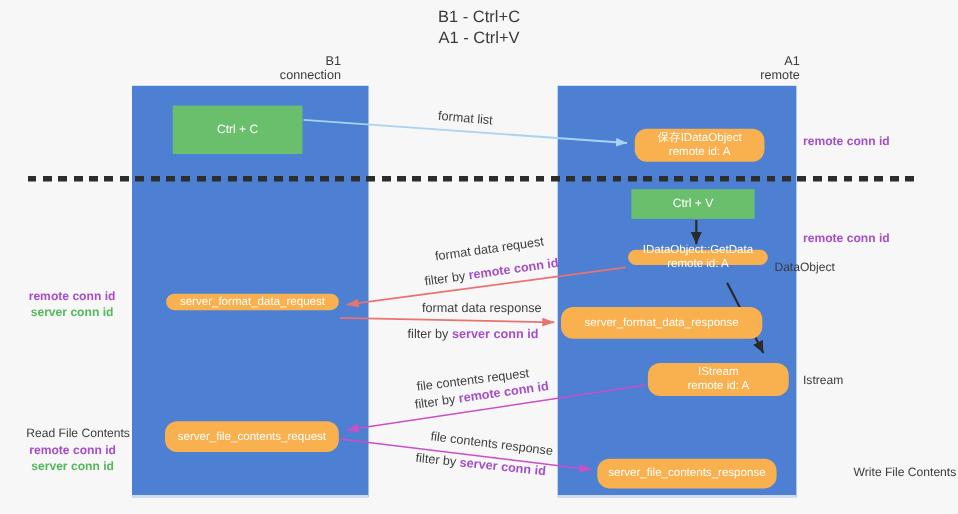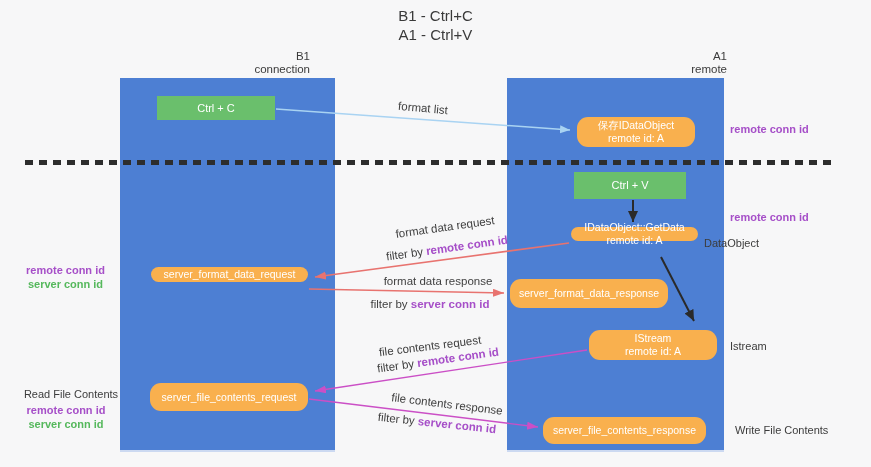--- a/index.html
+++ b/index.html
@@ -100,21 +100,21 @@
     </defs>
     <line x1="276" y1="109" x2="570" y2="130" stroke="#a9d3f2" stroke-width="1.6" marker-end="url(#ah-blue)"></line>
     <line x1="633" y1="200" x2="633" y2="222" stroke="#2a2a2a" stroke-width="2" marker-end="url(#ah-black)"></line>
     <line x1="661" y1="257" x2="694" y2="321" stroke="#2a2a2a" stroke-width="2" marker-end="url(#ah-black)"></line>
     <line x1="569" y1="243" x2="315" y2="277" stroke="#e8736f" stroke-width="1.6" marker-end="url(#ah-salmon)"></line>
     <line x1="309" y1="289" x2="504" y2="293" stroke="#e8736f" stroke-width="1.6" marker-end="url(#ah-salmon)"></line>
     <line x1="587" y1="350" x2="315" y2="391" stroke="#cb4fc6" stroke-width="1.4" marker-end="url(#ah-magenta)"></line>
     <line x1="309" y1="399" x2="538" y2="427" stroke="#cb4fc6" stroke-width="1.4" marker-end="url(#ah-magenta)"></line>
   </svg>
 
-  <div class="node green" style="left:157px;top:96px;width:118px;height:24px;">
+  <div class="node green" style="left:157px;top:96px;width:118px;height:44px;">
     <div>Ctrl + C</div>
   </div>
 
   <div class="node orange" style="left:577px;top:117px;width:118px;height:30px;">
     <div>保存IDataObject</div>
     <div>remote id: A</div>
   </div>
 
   <div class="node green" style="left:574px;top:172px;width:112px;height:27px;">
     <div>Ctrl + V</div>
@@ -122,42 +122,42 @@
 
   <div class="node orange" style="left:571px;top:227px;width:127px;height:14px;">
     <div>IDataObject::GetData</div>
     <div>remote id: A</div>
   </div>
 
   <div class="node orange" style="left:151px;top:267px;width:157px;height:15px;">
     <div>server_format_data_request</div>
   </div>
 
-  <div class="node orange" style="left:510px;top:279px;width:158px;height:29px;">
+  <div class="node orange" style="left:510px;top:279px;width:183px;height:29px;">
     <div>server_format_data_response</div>
   </div>
 
   <div class="node orange" style="left:589px;top:330px;width:128px;height:30px;">
     <div>IStream</div>
     <div>remote id: A</div>
   </div>
 
   <div class="node orange" style="left:150px;top:383px;width:158px;height:28px;">
     <div>server_file_contents_request</div>
   </div>
 
   <div class="node orange" style="left:543px;top:417px;width:163px;height:27px;">
     <div>server_file_contents_response</div>
   </div>
 
   <div class="sidelabel bold-purple" style="left:730px;top:123px;">remote conn id</div>
   <div class="sidelabel bold-purple" style="left:730px;top:211px;">remote conn id</div>
   <div class="sidelabel plain" style="left:704px;top:237px;">DataObject</div>
   <div class="sidelabel plain" style="left:730px;top:340px;">Istream</div>
-  <div class="sidelabel plain" style="left:735px;top:424px;">Write File Contents</div>
+  <div class="sidelabel plain" style="left:776px;top:424px;">Write File Contents</div>
 
   <div class="sidelabel stack" style="left:18px;top:263px;width:95px;">
     <div class="bold-purple">remote conn id</div>
     <div class="bold-green">server conn id</div>
   </div>
   <div class="sidelabel plain stack" style="left:21px;top:387px;width:100px;">Read File Contents</div>
   <div class="sidelabel stack" style="left:18px;top:403px;width:96px;">
     <div class="bold-purple">remote conn id</div>
     <div class="bold-green">server conn id</div>
   </div>

